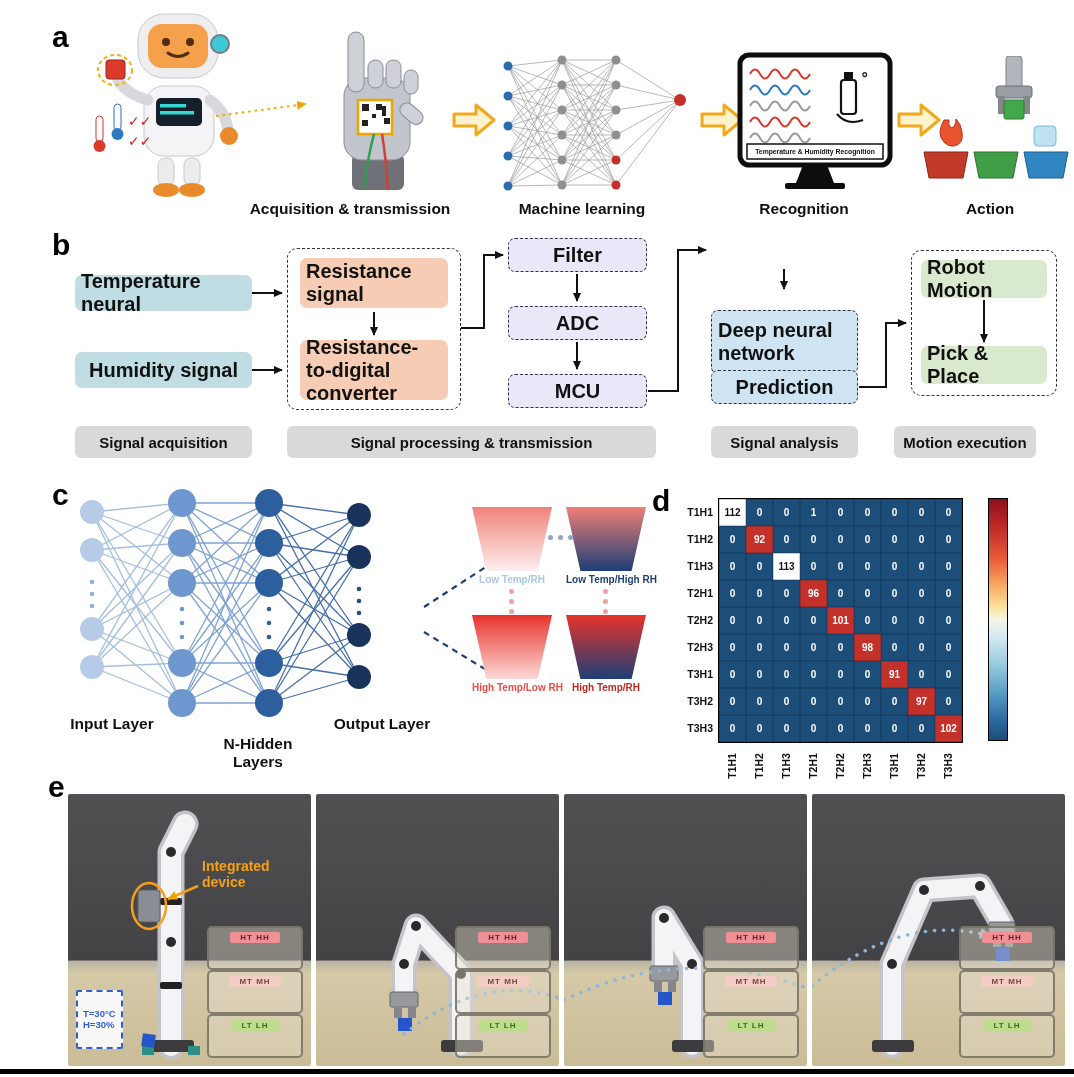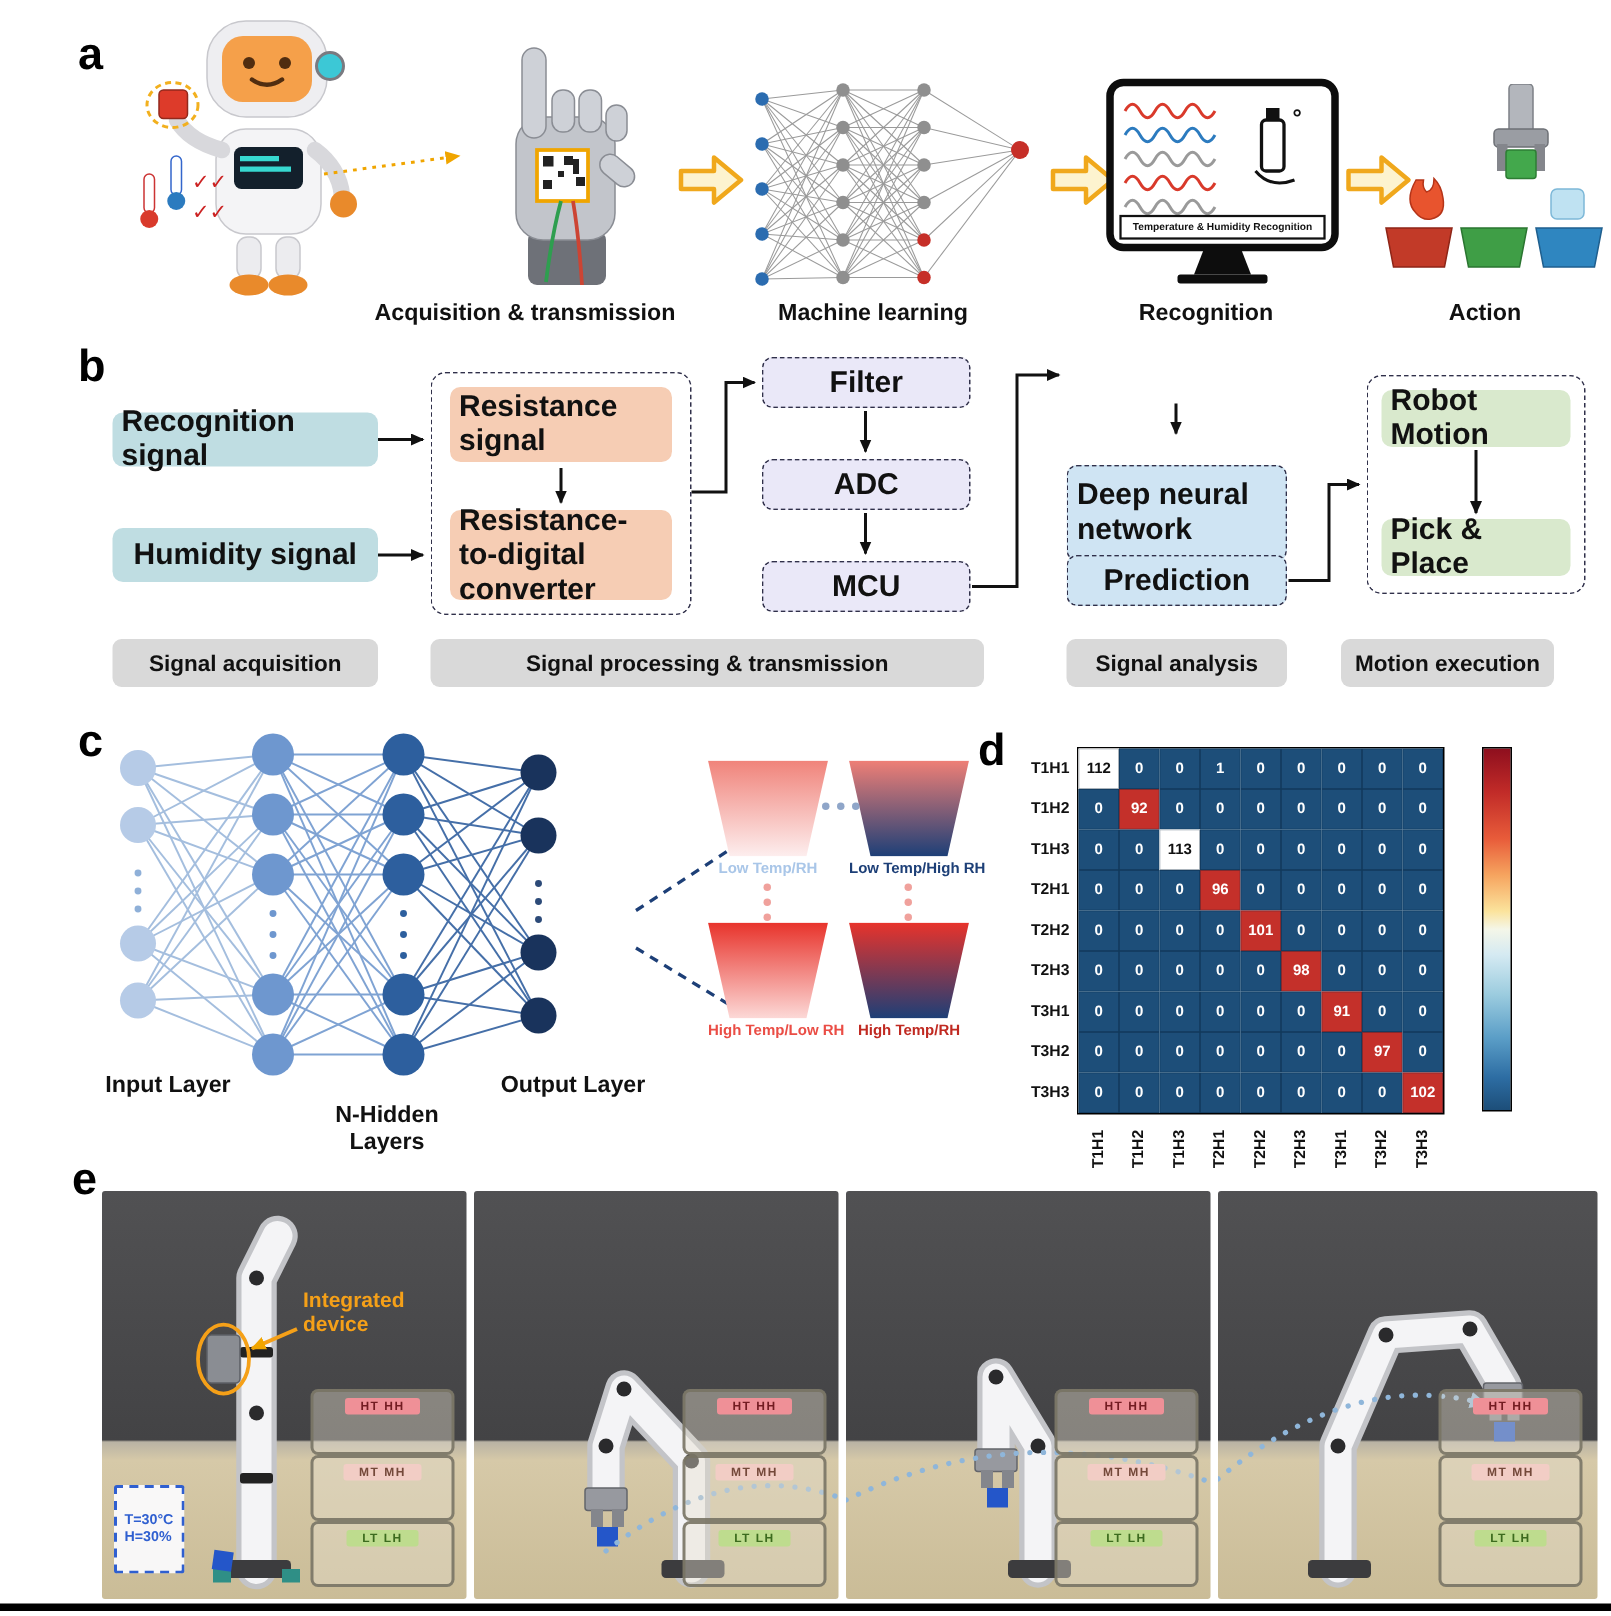--- a/index.html
+++ b/index.html
@@ -300,21 +300,21 @@
       <line x1="577" y1="44" x2="577" y2="71" marker-end="url(#mArrK)"></line>
       <line x1="577" y1="112" x2="577" y2="139" marker-end="url(#mArrK)"></line>
       <polyline points="648,161 678,161 678,20 706,20" marker-end="url(#mArrK)"></polyline>
       <line x1="784" y1="39" x2="784" y2="59" marker-end="url(#mArrK)"></line>
       <line x1="784" y1="114" x2="784" y2="135" marker-end="url(#mArrK)"></line>
       <polyline points="859,157 886,157 886,93 906,93" marker-end="url(#mArrK)"></polyline>
       <line x1="984" y1="70" x2="984" y2="112" marker-end="url(#mArrK)"></line>
     </g>
   </svg>
 
-  <div class="bbox teal" style="left:75px;top:45px;width:177px;height:36px">Recognition signal</div>
+  <div class="bbox teal" style="left:75px;top:45px;width:177px;height:36px">Temperature neural</div>
   <div class="bbox teal" style="left:75px;top:122px;width:177px;height:36px">Humidity signal</div>
 
   <div class="dashed-group" style="left:287px;top:18px;width:174px;height:162px"></div>
   <div class="bbox peach" style="left:300px;top:28px;width:148px;height:50px">Resistance signal</div>
   <div class="bbox peach" style="left:300px;top:110px;width:148px;height:60px">Resistance-to-digital converter</div>
 
   <div class="bbox lav" style="left:508px;top:8px;width:139px;height:34px">Filter</div>
   <div class="bbox lav" style="left:508px;top:76px;width:139px;height:34px">ADC</div>
   <div class="bbox lav" style="left:508px;top:144px;width:139px;height:34px">MCU</div>
 

